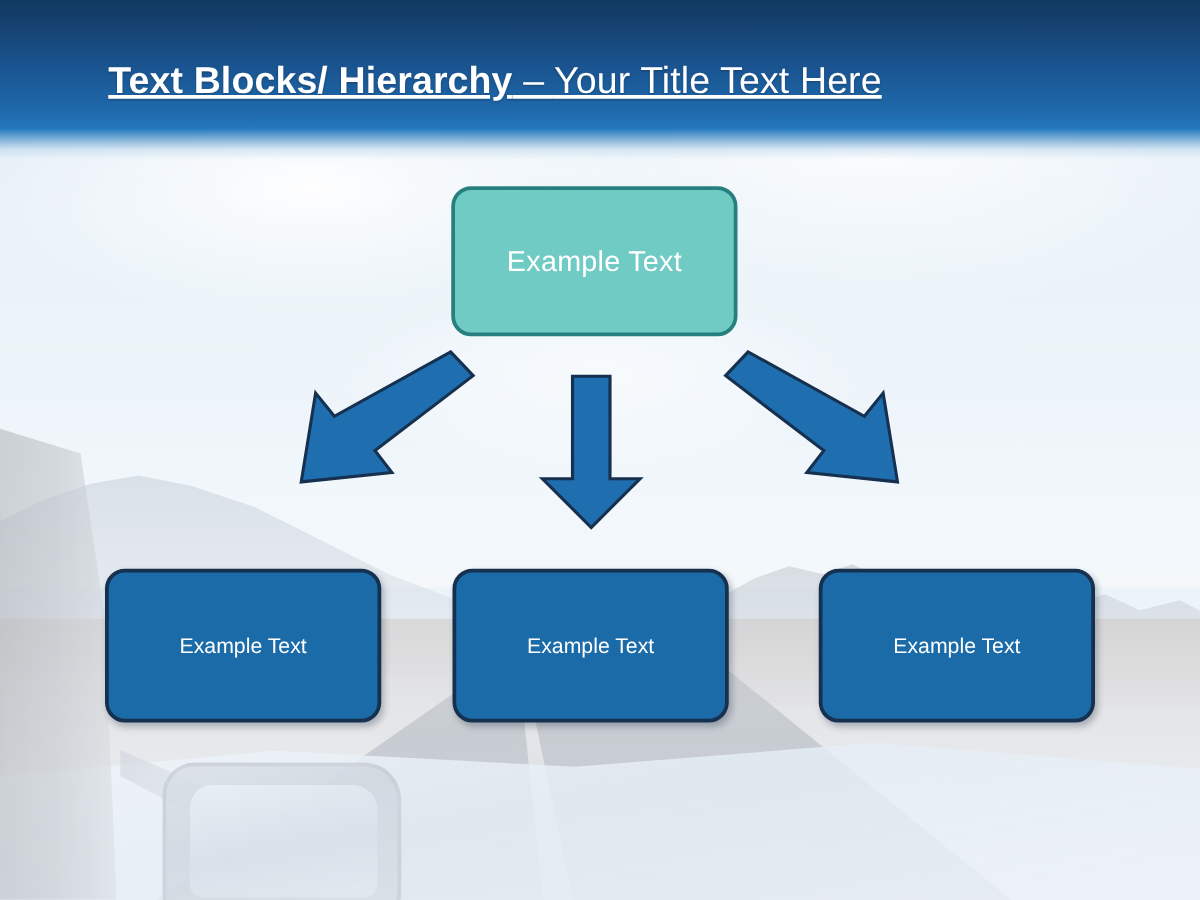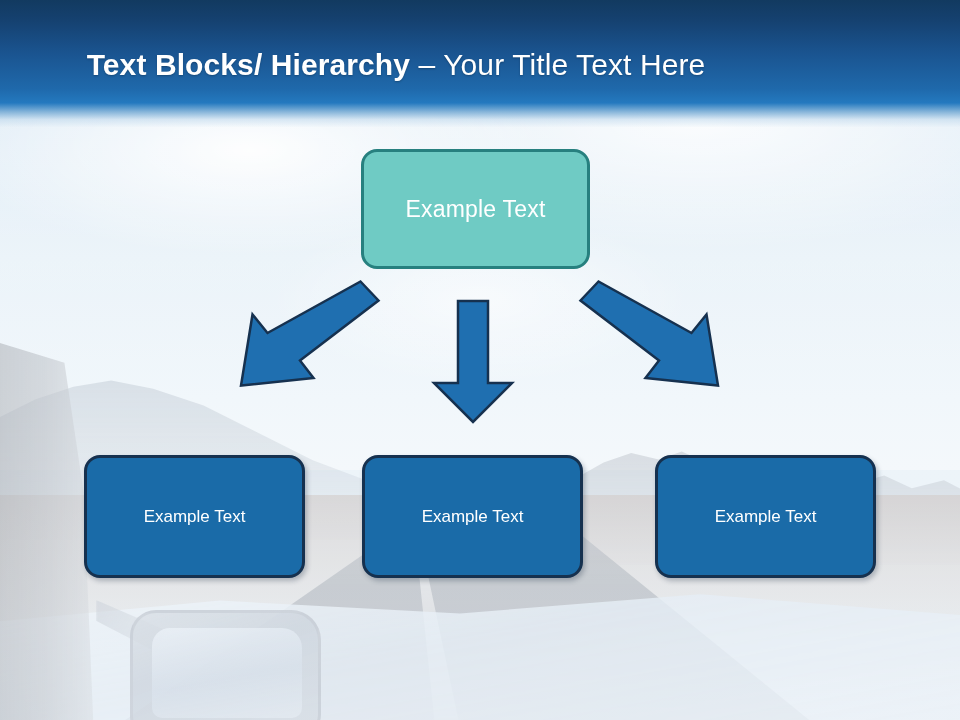--- a/index.html
+++ b/index.html
@@ -137,20 +137,21 @@
     position: absolute;
     left: 0; top: 47px;
     width: 792px;
     text-align: center;
     color: #ffffff;
     font-size: 30px;
     line-height: 36px;
     letter-spacing: 0.1px;
     white-space: nowrap;
     text-shadow: 0 1px 2px rgba(0,0,0,0.25);
+    text-decoration: underline;
   }
   .title-strong { font-weight: bold; }
   .title-rest { font-weight: normal; }
 
   
   .node {
     position: absolute;
     display: flex;
     align-items: center;
     justify-content: center;

